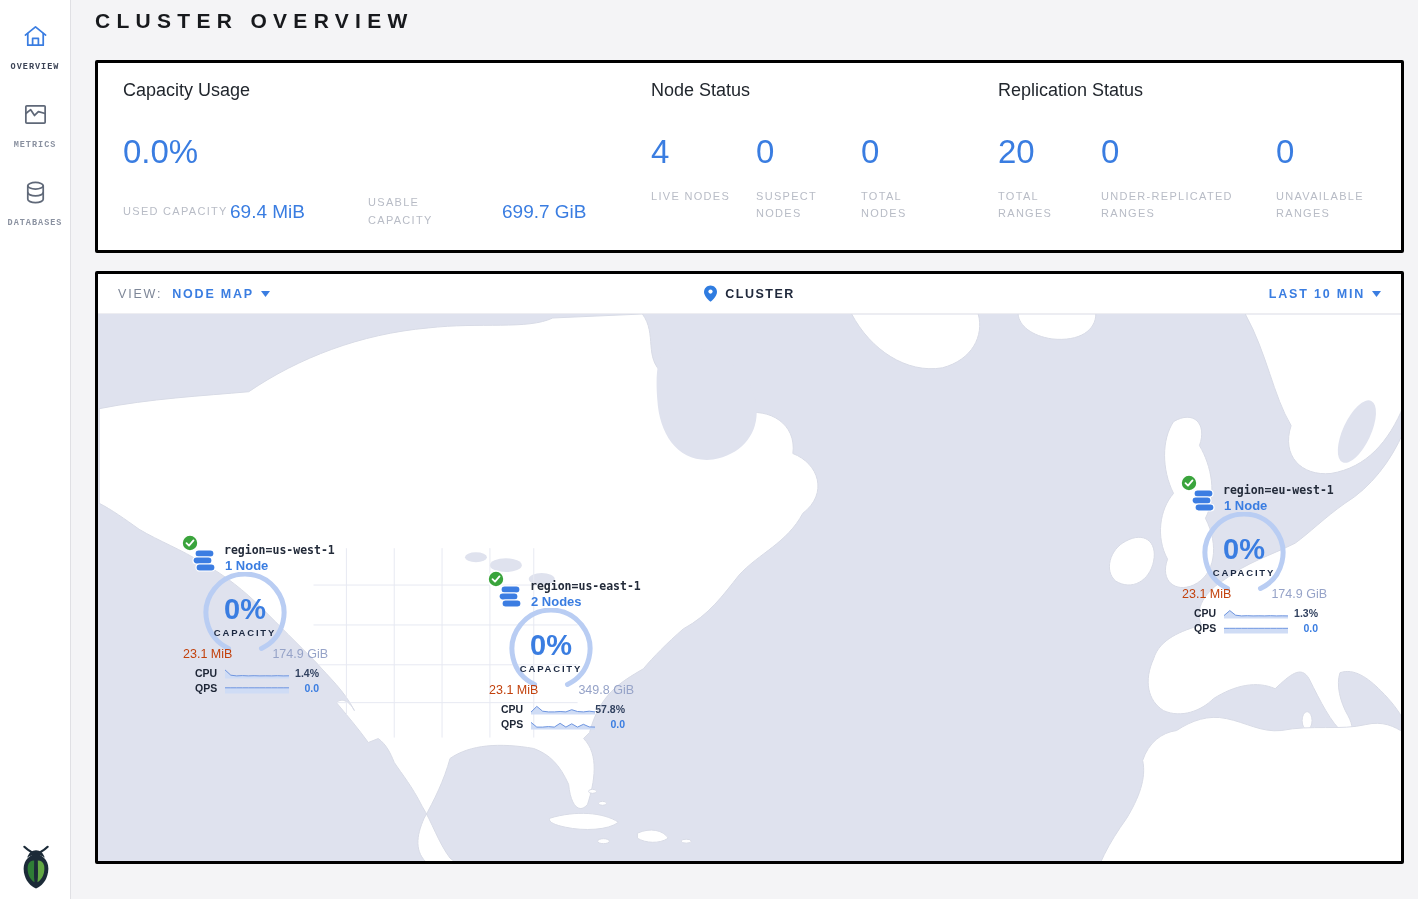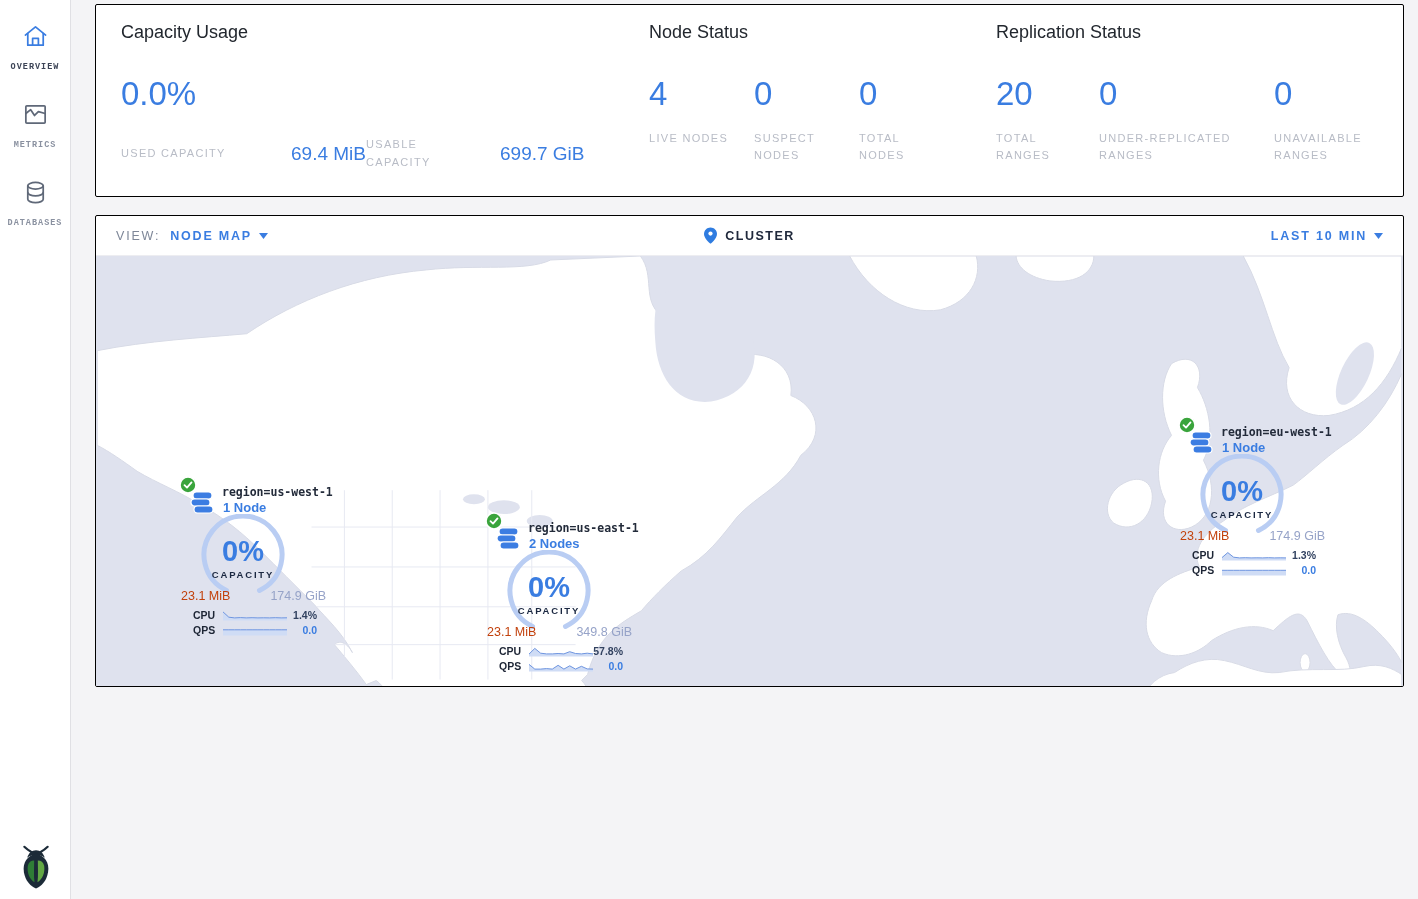--- a/index.html
+++ b/index.html
@@ -17,21 +17,21 @@
   .nav-item.active .nav-icon { color:#3a7de1; }
   .nav-item.active .nav-label { color:#3c4456; }
   .logo { position:absolute; bottom:8px; left:0; width:71px; display:flex; justify-content:center; }
   .logo svg { width:40px; height:50px; }
 
   
   .main { margin-left:71px; width:1347px; }
   .page-title { padding:9px 24px 12px; font-size:21px; font-weight:700; letter-spacing:0.3em;
                 color:#17191d; }
 
-  .panel { background:#fff; border:1px solid #000000; border-radius:2px; margin:4px 14px 18px 24px; }
+  .panel { background:#fff; border:3px solid #000000; border-radius:2px; margin:15px 14px 18px 24px; }
 
   
   .stats-panel { position:relative; height:193px; }
   .sec { position:absolute; top:0; height:100%; }
   .sec-title { position:absolute; top:17px; font-size:18px; font-weight:500; color:#22272e; white-space:nowrap; }
   .sec-cap  { left:25px;  width:520px; }
   .sec-node { left:553px; width:330px; }
   .sec-repl { left:900px; width:400px; }
 
   .cap-pct { position:absolute; left:0; top:70px; font-size:33px; color:#3a7de1; }
@@ -39,33 +39,33 @@
   .cap-bar { position:absolute; left:0; top:0; width:250px; height:17px; background:#e9eaef; }
   .cap-bar-dark { position:absolute; right:0; top:0; height:17px; width:15%; background:#d4d7e0; }
   .tick { position:absolute; top:21px; width:1px; height:6px; background:#a8adbb; }
   .tick.t0{left:0;} .tick.t1{left:71px;} .tick.t2{left:143px;} .tick.t3{left:214px;}
   .tick-label { position:absolute; top:29px; width:70px; text-align:center; font-size:11px; color:#6f7584; }
   .tick-label.l0 { left:-35px; } .tick-label.l2 { left:108px; }
   .cap-stats { position:absolute; left:0; top:131px; display:flex; align-items:center; }
   .cap-label { font-size:11px; letter-spacing:1.3px; color:#b8bcc6; line-height:1.6; }
   .cap-label.w1 { width:107px; } .cap-label.w2 { width:109px; }
   .cap-value { font-size:19px; color:#3a7de1; }
-  .cap-value.v1 { width:138px;text-align:right; } 
+  .cap-value.v1 { width:138px; } 
   .cap-gap { width:25px; }
 
   .stat { position:absolute; top:70px; }
   .stat-value { font-size:33px; color:#3a7de1; }
   .stat-label { margin-top:17px; font-size:11px; letter-spacing:1.3px; color:#b8bcc6; line-height:1.55; max-width:170px; }
   .sec-node .stat.s0{left:0;} .sec-node .stat.s1{left:105px;} .sec-node .stat.s2{left:210px;}
   .sec-repl .stat.s0{left:0;} .sec-repl .stat.s1{left:103px;} .sec-repl .stat.s2{left:278px;}
   .sec-node .stat-label, .sec-repl .stat-label { max-width:90px; }
   .sec-repl .stat.s1 .stat-label { max-width:160px; }
 
   
-  .map-panel { height:472px; overflow:hidden; position:relative; margin-bottom:13px; }
+  .map-panel { height:593px; overflow:hidden; position:relative; margin-bottom:13px; }
   .viewbar { height:40px; border-bottom:1px solid #ededf1; display:flex; align-items:center;
              padding:0 20px; position:relative; font-size:12.5px; letter-spacing:1.8px; }
   .vb-left { display:flex; align-items:center; gap:10px; }
   .vb-label { color:#7e8798; }
   .vb-dd { display:flex; align-items:center; gap:7px; background:none; border:none; cursor:pointer;
            font:inherit; letter-spacing:1.8px; color:#3a7de1; font-weight:600; }
   .vb-center { position:absolute; left:0; right:0; display:flex; justify-content:center; align-items:center; gap:8px; pointer-events:none; }
   .vb-crumb { color:#20293c; font-weight:600; letter-spacing:1.5px; }
   .vb-right { margin-left:auto; }
   .caret { width:9px; height:6px; }
@@ -134,20 +134,21 @@
       <path d="M10,5 C16,11 20,11 24,15 M38,5 C32,11 28,11 24,15" fill="none" stroke="#1c2b38" stroke-width="2.6" stroke-linecap="round"></path>
       <path d="M24,9 C29,9 33,12.5 34.5,18 C31,15.5 27.5,14.5 24,14.5 C20.5,14.5 17,15.5 13.5,18 C15,12.5 19,9 24,9 Z" fill="#1c2b38"></path>
       <path d="M24,13 C34,15.5 40.5,23.5 38.5,35.5 C36.7,46 30.5,52.5 24,55 C17.5,52.5 11.3,46 9.5,35.5 C7.5,23.5 14,15.5 24,13 Z" fill="#1c2b38"></path>
       <path d="M21.8,21.5 C21.8,30 21.2,40 22.2,47.5 C16.2,44 13,36 14.2,27.8 C15,23.6 18,21.5 21.8,21.5 Z" fill="#2f7d36"></path>
       <path d="M26.2,21.5 C26.2,30 26.8,40 25.8,47.5 C31.8,44 35,36 33.8,27.8 C33,23.6 30,21.5 26.2,21.5 Z" fill="#63a844"></path>
     </svg>
   </div>
 </aside>
 
 <main class="main">
+  <h1 class="page-title">CLUSTER OVERVIEW</h1>
 
   <section class="panel stats-panel">
     <div class="sec sec-cap">
       <h2 class="sec-title">Capacity Usage</h2>
       <div class="cap-pct">0.0%</div>
       <div class="cap-stats">
         <div class="cap-label w1">USED CAPACITY</div>
         <div class="cap-value v1">69.4 MiB</div>
         <div class="cap-label w2">USABLE CAPACITY</div>
         <div class="cap-gap"></div>

